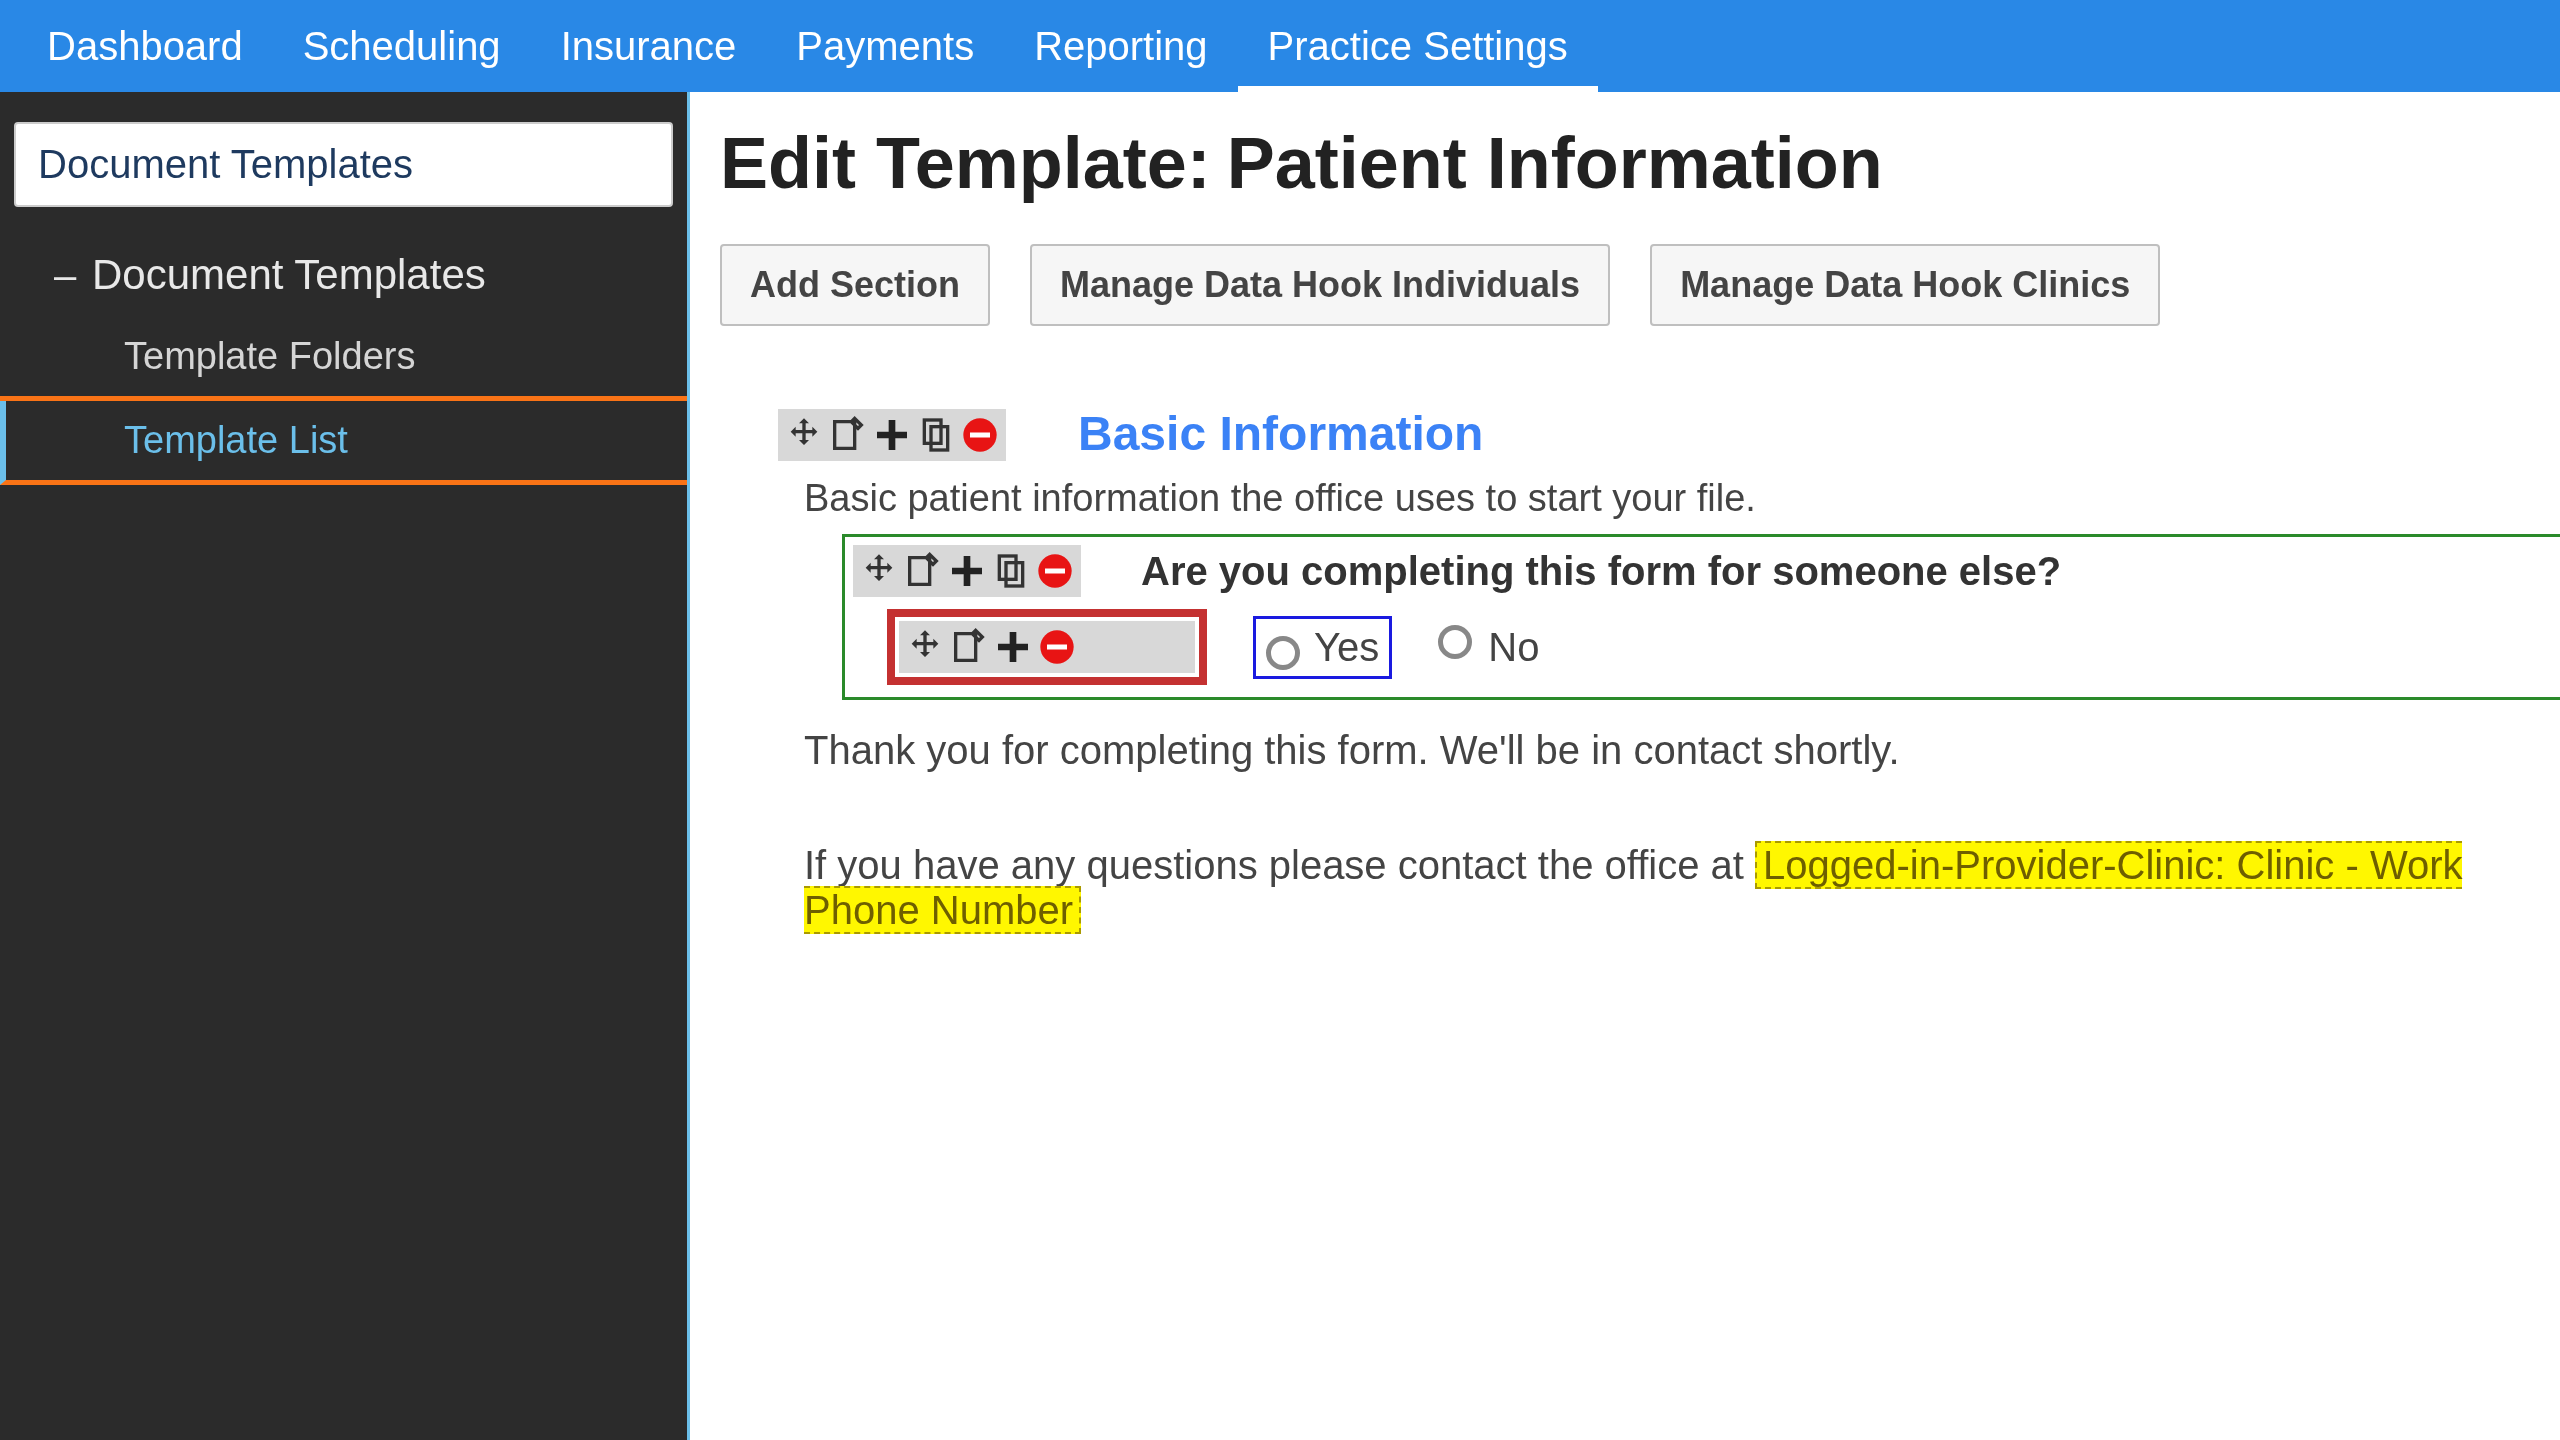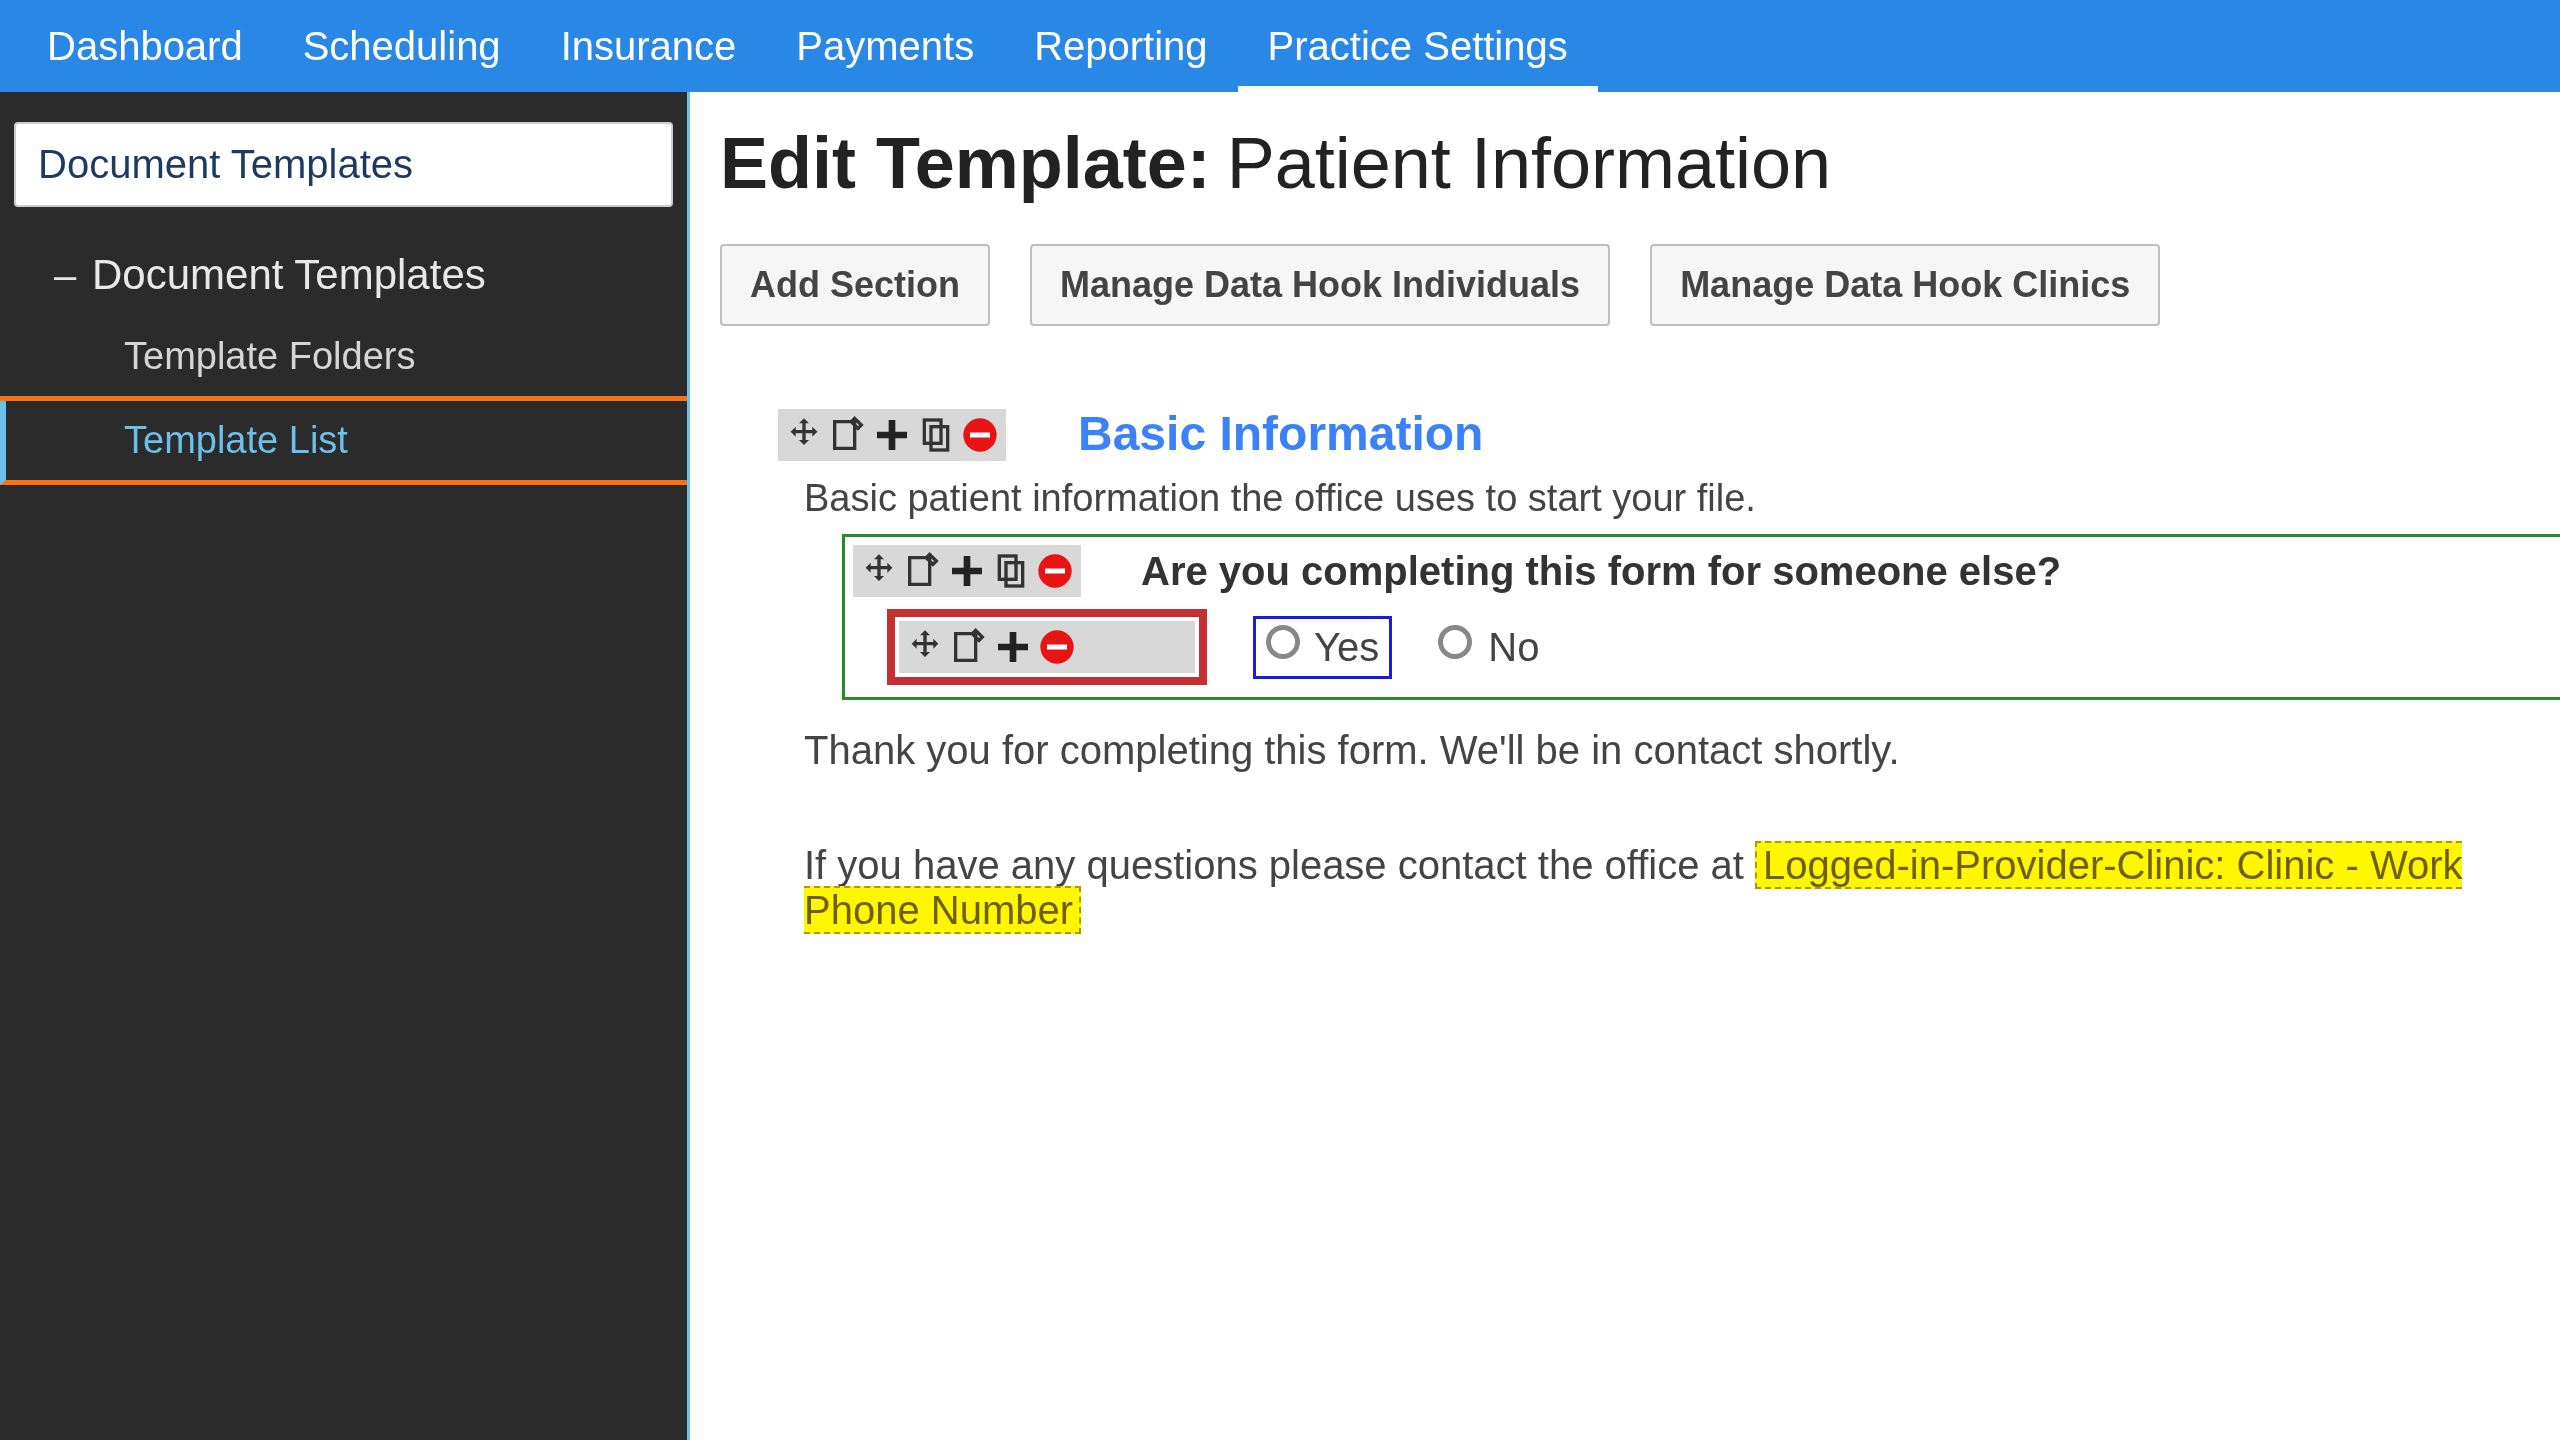--- a/index.html
+++ b/index.html
@@ -81,21 +81,21 @@
   overflow: hidden;
 }
 .page-title-wrap { display:flex; }
 .page-title-prefix {
   font-size: 72px;
   font-weight: 800;
   color: #222;
 }
 .page-title-name {
   font-size: 72px;
-  font-weight: 400;
+  font-weight: 700;
   color: #222;
   margin-left: 16px;
 }
 .action-bar {
   display:flex;
   gap: 40px;
   margin-top: 40px;
 }
 .btn {
   background: #f6f6f6;
@@ -174,21 +174,21 @@
   background:#d8d8d8;
   padding-right: 116px;
   height: 52px;
   display:inline-flex;
   align-items:center;
 }
 .yes-box {
   border: 3px solid #1a1ae0;
   padding: 6px 10px 6px 10px;
   display:flex;
-  align-items:flex-start;
+  align-items:flex-end;
   gap: 14px;
 }
 .radio {
   width: 34px; height: 34px;
   border-radius: 50%;
   border: 5px solid #888;
   background:#fff;
 }
 .opt-label { font-size: 40px; color:#444; }
 .no-wrap { display:flex; gap:16px; }

